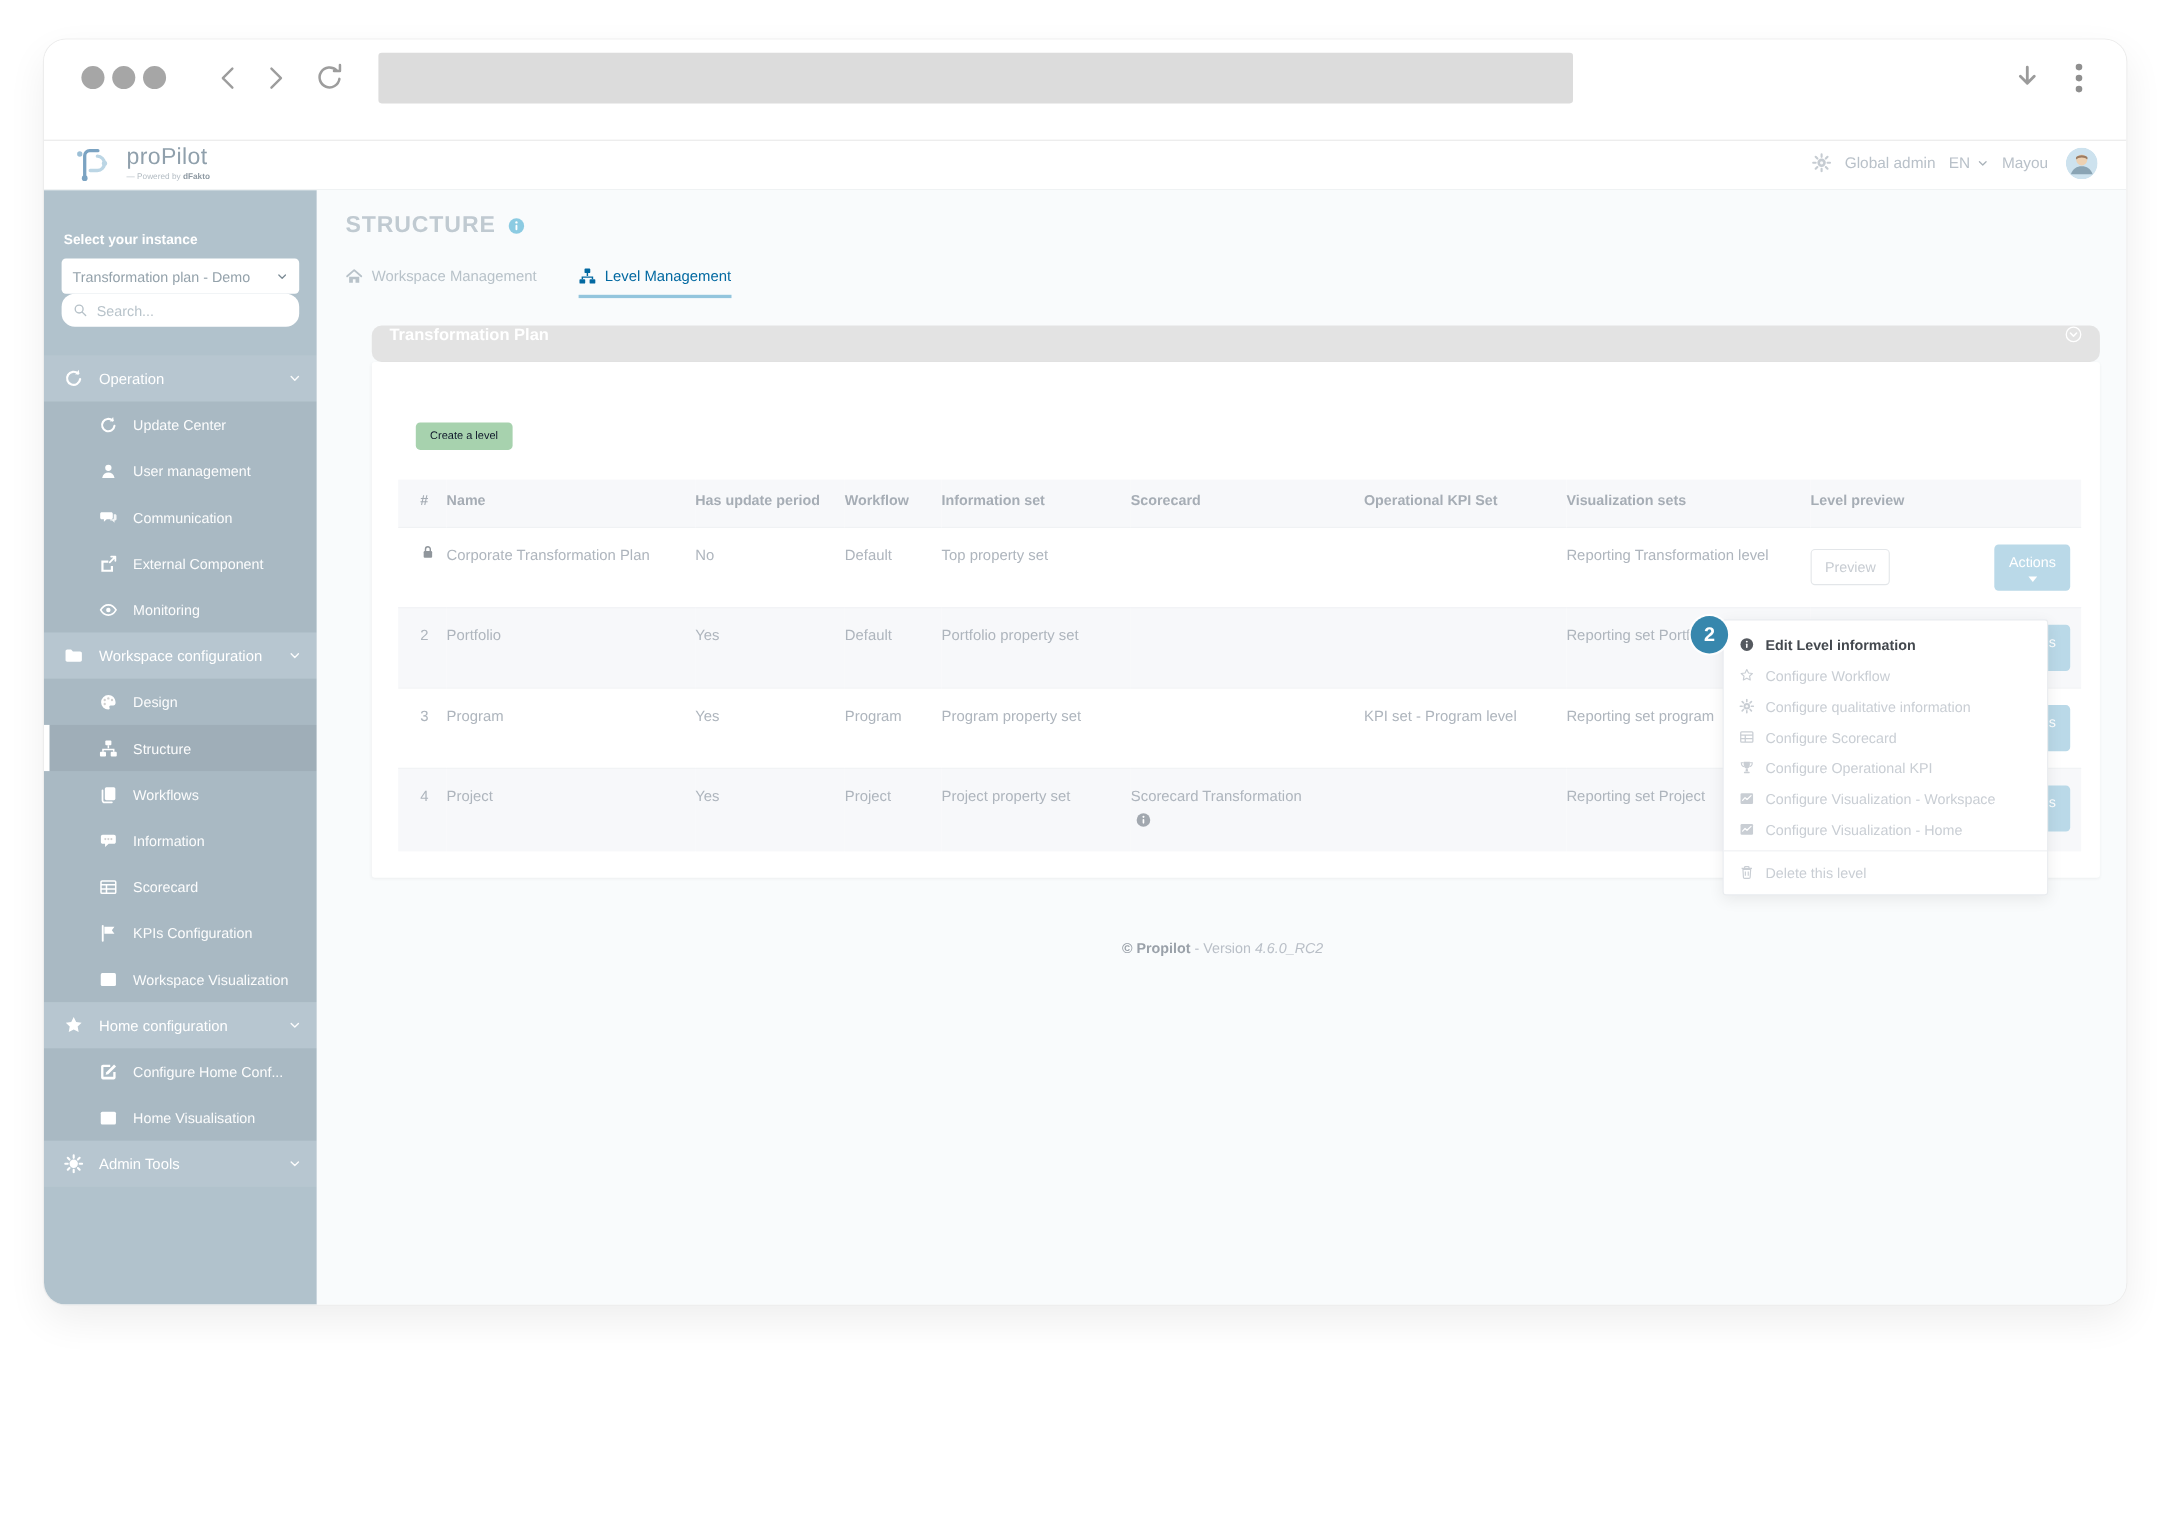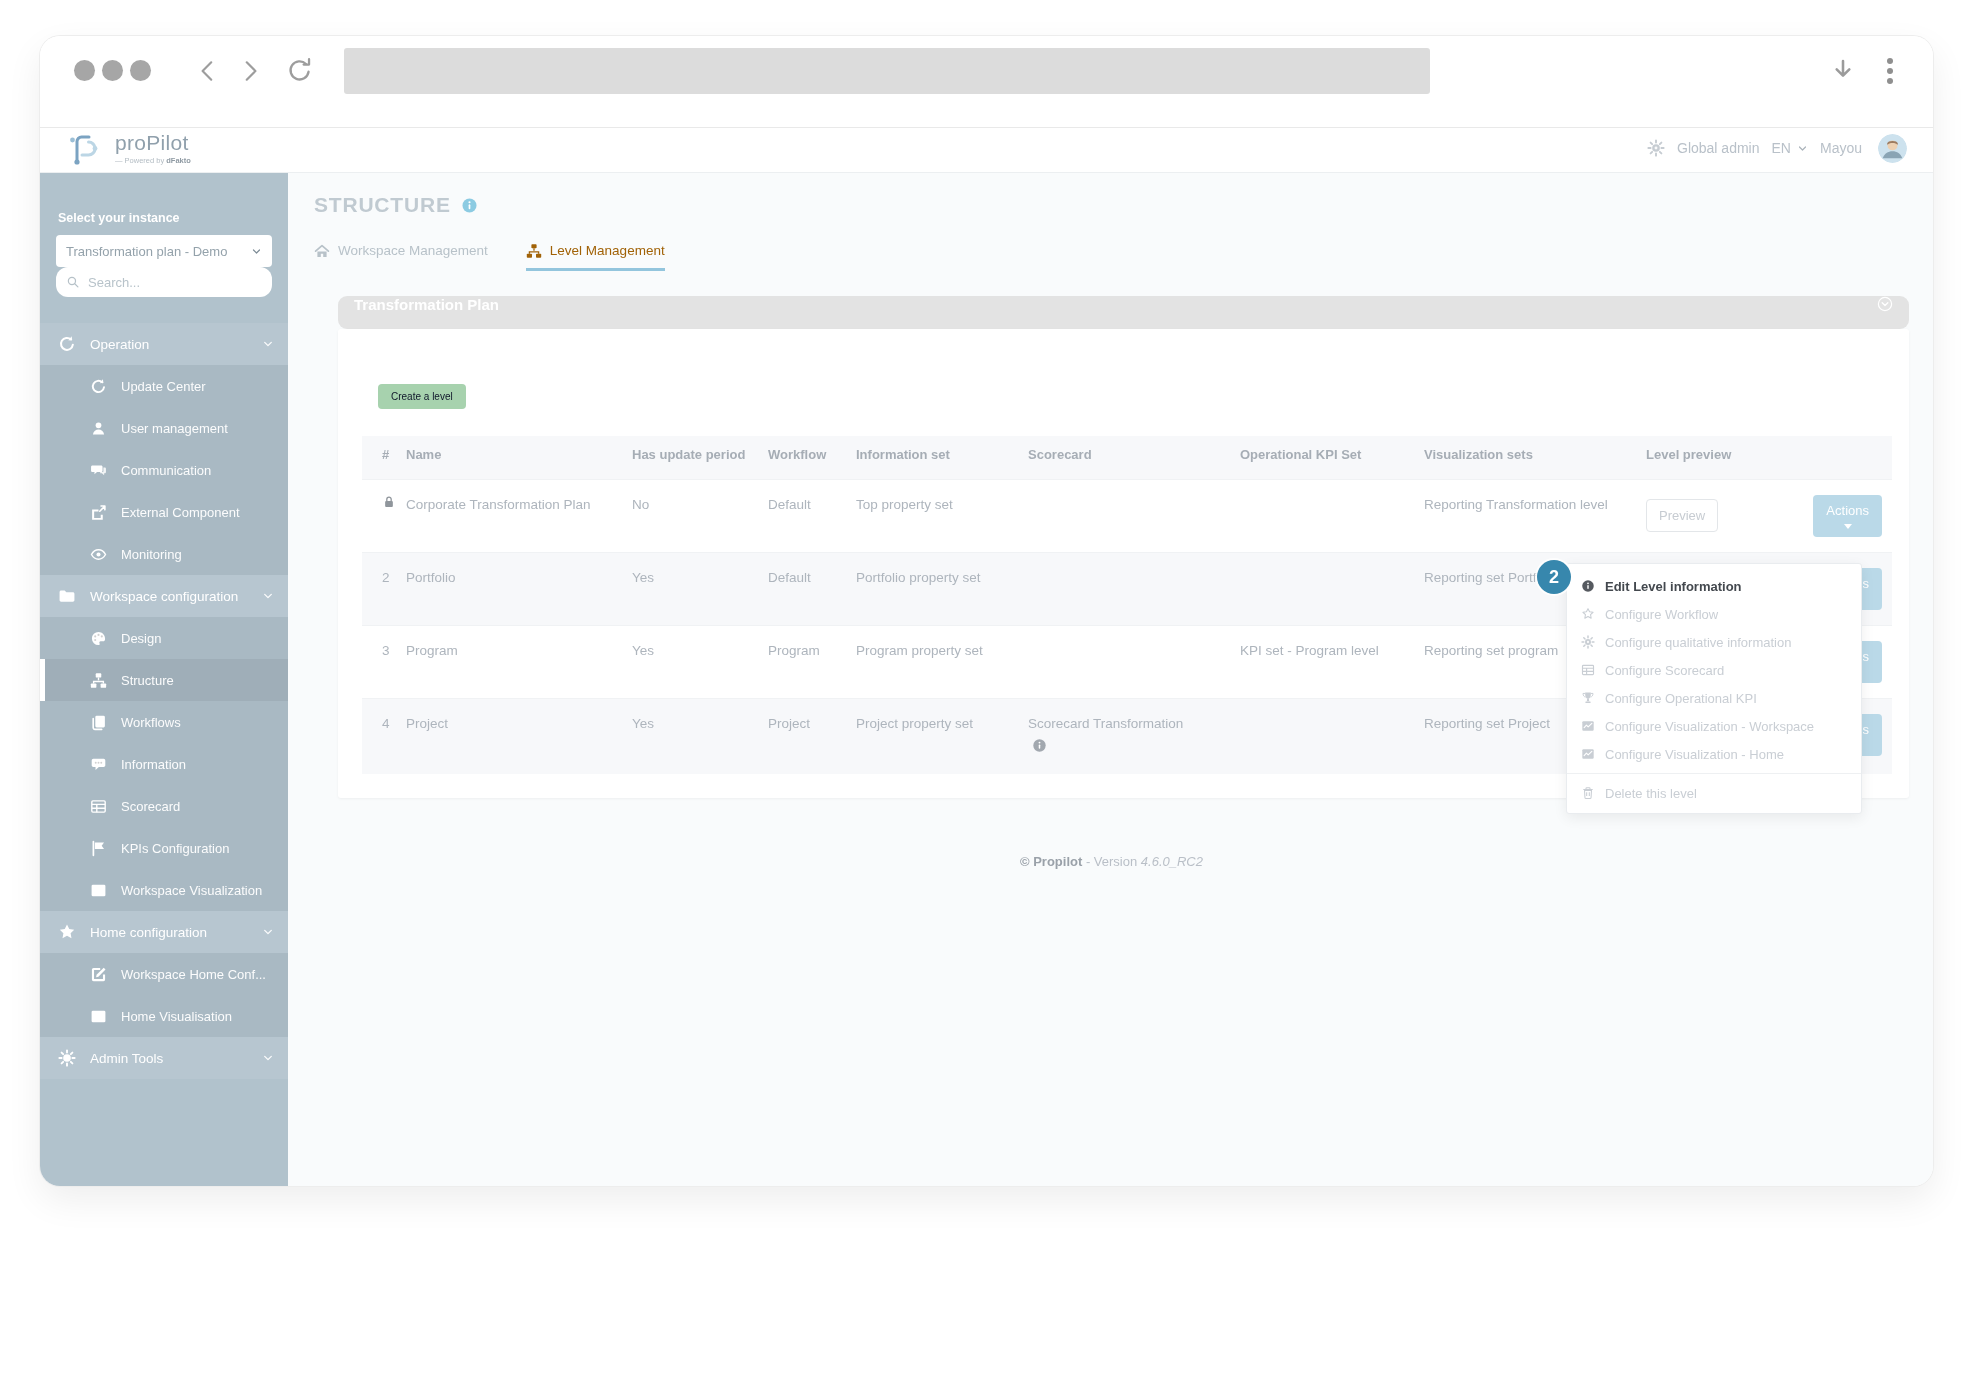--- a/index.html
+++ b/index.html
@@ -71,21 +71,21 @@
 
   
   .main { flex:1; background:#f9fbfc; position:relative; overflow:hidden; padding:20px 0 0 26px; }
   .page-title { display:flex; align-items:center; gap:10px; font-size:21px; font-weight:700;
     color:#c0cad1; letter-spacing:.8px; }
   .info-badge { width:17px; height:17px; color:#8ccbe2; }
   .tabs { display:flex; gap:38px; margin-top:26px; }
   .tab { display:flex; align-items:flex-start; gap:8px; font-size:13.5px; color:#b8c2c9;
     padding-bottom:9px; border-bottom:3px solid transparent; }
   .tab .t-ic { width:16px; height:16px; }
-  .tab.active { color:#a16207; border-bottom-color:#93c5dd; }
+  .tab.active { color:#0369a1; border-bottom-color:#93c5dd; }
   .panel-head { margin:25px 24px 0 24px; height:33px; background:#e3e3e3; border-radius:9px;
     display:flex; padding:0 16px; color:#fff; font-weight:700;
     font-size:15px; }
   .panel-chev { width:16px; height:16px; margin-left:auto; color:#fff; }
   .card { margin:0 24px; background:#fff; border-radius:3px;
     box-shadow:0 1px 3px rgba(0,0,0,.05); padding:55px 24px 24px 24px; }
   .create-btn { display:inline-block; margin-left:16px; background:#a7d2ae; color:#0f172a;
     border:none; border-radius:4px; font-size:10px; padding:7px 13px;
     font-family:"Liberation Sans",sans-serif; }
   table.lvl { width:100%; border-collapse:collapse; margin-top:27px; table-layout:fixed; }
@@ -411,21 +411,21 @@
             </span>
         </div>
         <div class="sub-items">
           <div class="sub-item">
             <span class="ic s-ic">
                 <svg viewBox="0 0 16 16">
                   <path fill="currentColor" d="M1.8 3.4c0-.9.7-1.6 1.6-1.6h6.2v2H3.8v8.4h8.4V8h2v4.8c0 .9-.7 1.6-1.6 1.6H3.4c-.9 0-1.6-.7-1.6-1.6z"></path>
                   <path fill="currentColor" d="M6.2 8.3 12.9 1.6l1.7 1.7-6.7 6.7-2.2.5z"></path>
                 </svg>
               </span>
-            <span>Workspace Home Conf...</span>
+            <span>Configure Home Conf...</span>
           </div>
           <div class="sub-item">
             <span class="ic s-ic">
                 <svg viewBox="0 0 16 16">
                   <rect x="1.5" y="2.5" width="13" height="11" rx="1.3" fill="currentColor"></rect>
                   <path d="M3.6 9.8 6.2 7l2 1.9 4.2-4" fill="none" stroke="#fff" stroke-width="1.3" stroke-linecap="round" stroke-linejoin="round"></path>
                 </svg>
               </span>
             <span>Home Visualisation</span>
           </div>

